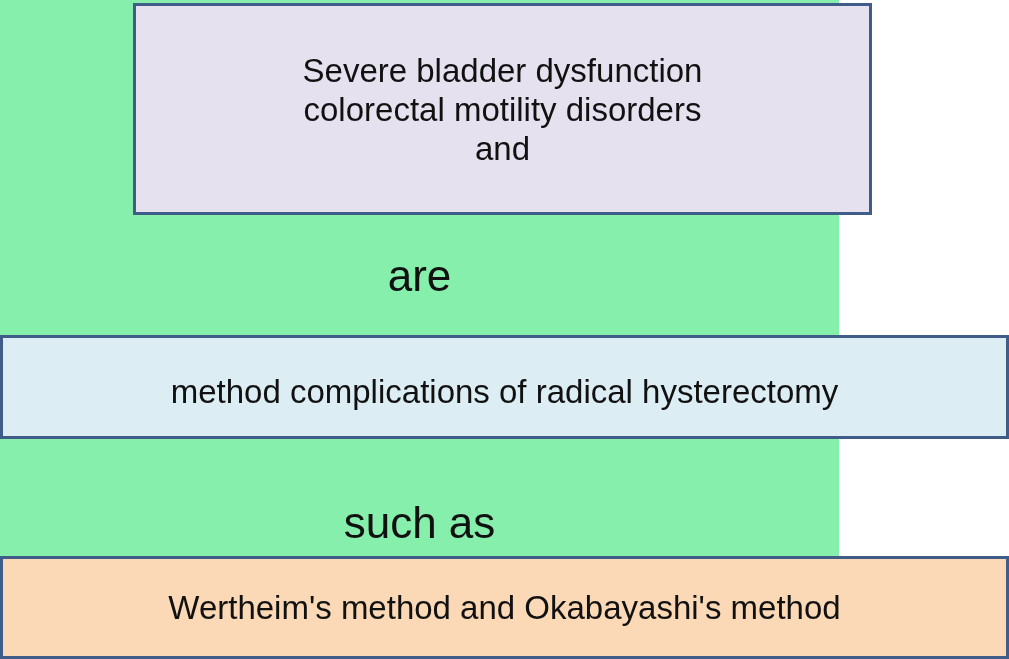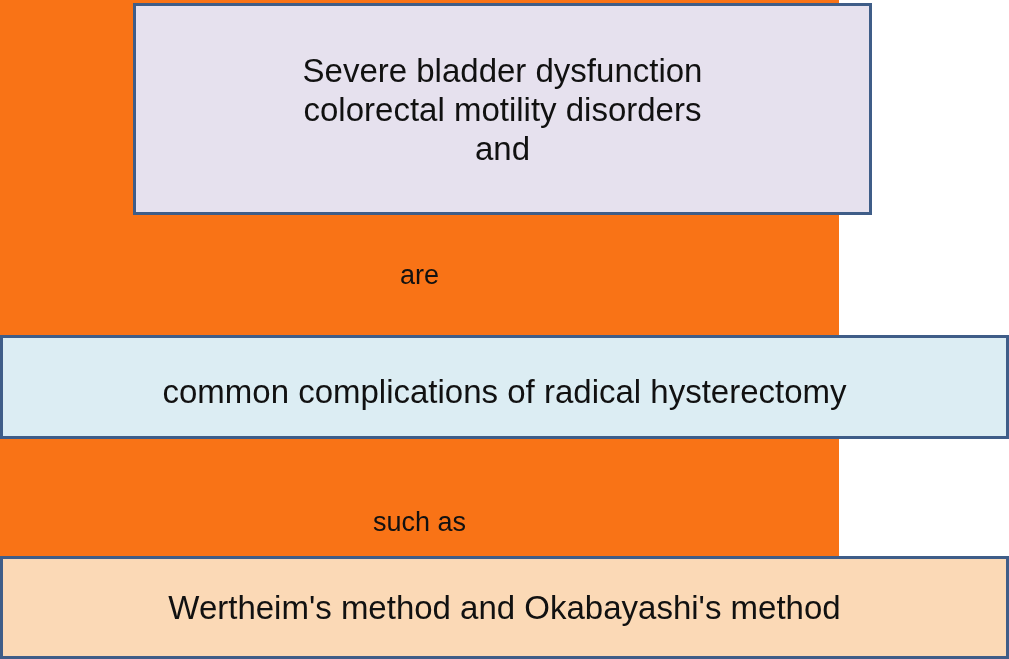--- a/index.html
+++ b/index.html
@@ -11,21 +11,21 @@
     width: 1009px;
     height: 659px;
     overflow: hidden;
     font-family: "Liberation Sans", sans-serif;
     color: #111111;
   }
   .canvas {
     position: relative;
     width: 839px;
     height: 659px;
-    background: #f97316;
+    background: #86efac;
   }
   .box {
     position: absolute;
     box-sizing: border-box;
     border: 3px solid #3f5d88;
     display: flex;
     align-items: center;
     justify-content: center;
     text-align: center;
     font-size: 33px;
@@ -53,21 +53,21 @@
     height: 103px;
     background: #fbd9b6;
   }
   .connector {
     position: absolute;
     left: 0;
     width: 100%;
     display: flex;
     align-items: center;
     justify-content: center;
-    font-size: 27px;
+    font-size: 44px;
     line-height: 39px;
     text-align: center;
   }
   .connector-are {
     top: 215px;
     height: 120px;
   }
   .connector-such-as {
     top: 464px;
     height: 117px;
@@ -82,21 +82,21 @@
     <div>
       <div>Severe bladder dysfunction</div>
       <div>colorectal motility disorders</div>
       <div>and</div>
     </div>
   </div>
 
   <div class="connector connector-are">are</div>
 
   <div class="box mid-box" style="background-color: rgb(220, 237, 243); border-color: rgb(63, 93, 136);">
-    <span>common complications of radical hysterectomy</span>
+    <span>method complications of radical hysterectomy</span>
   </div>
 
   <div class="connector connector-such-as">such as</div>
 
   <div class="box bottom-box" style="background-color: rgb(251, 217, 182); border-color: rgb(63, 93, 136);">
     <span>Wertheim's method and Okabayashi's method</span>
   </div>
 
 </div>
 

